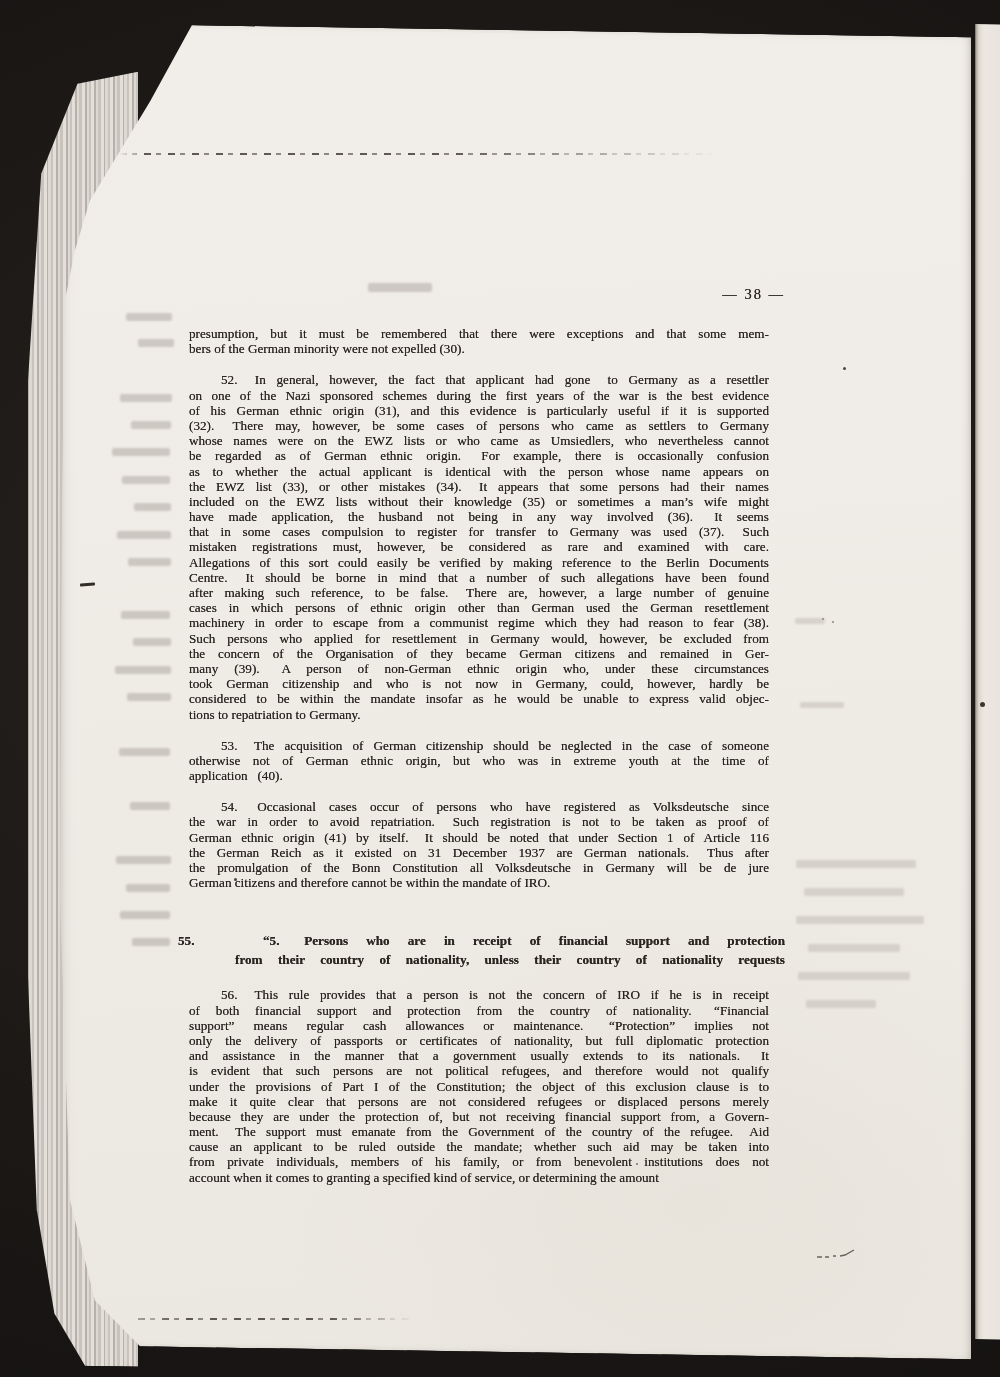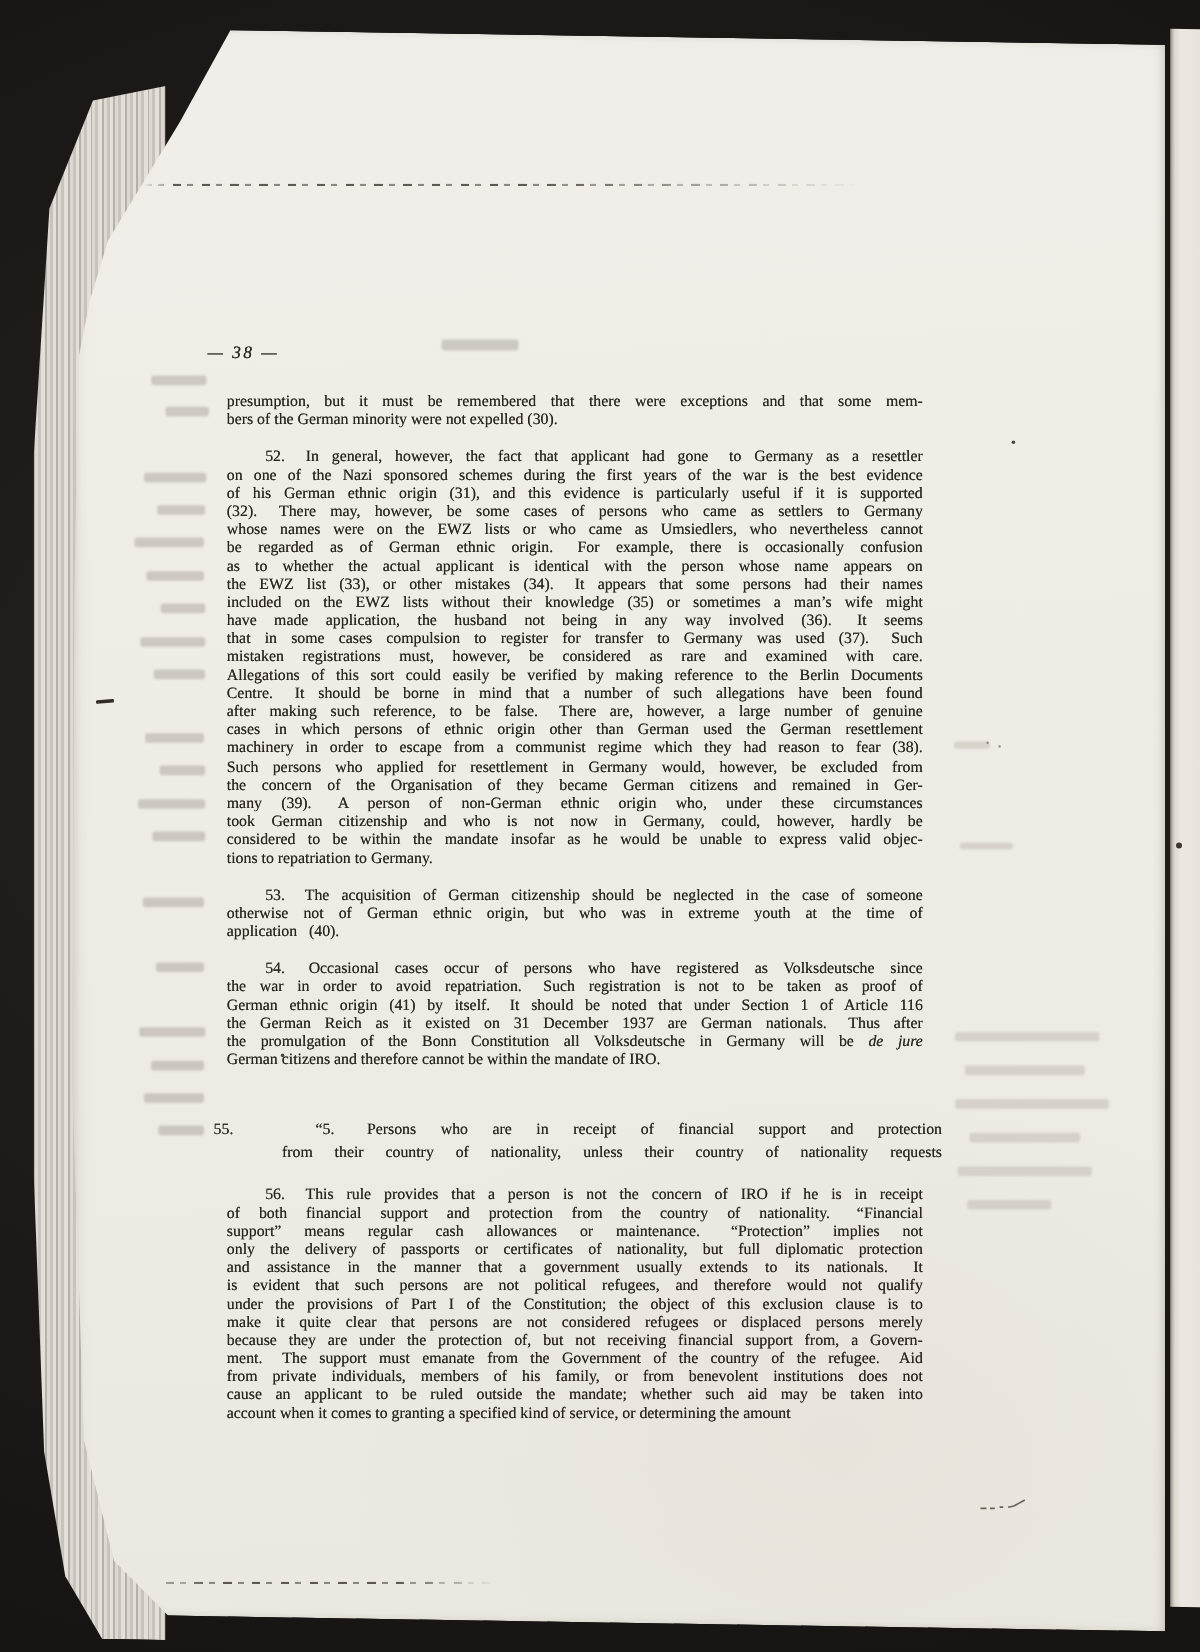--- a/index.html
+++ b/index.html
@@ -30,36 +30,35 @@
                0 3px 0 #b7b2ab,0 7px 8px rgba(0,0,0,0.55);
   }
   .next-page{
     position:absolute;left:975px;top:24px;width:25px;height:1315px;
     transform:skewY(0.9deg);transform-origin:left top;
     background:linear-gradient(90deg,#6e685f 0,#b5afa6 1.5px,#ded9d1 4px,#ece8e1 9px,#e8e3dc 100%);
   }
   
   .content{position:absolute;left:0;top:0;width:1000px;height:1377px;color:#2b2520;}
   .pagenum{
-    position:absolute;left:173px;top:286px;width:612px;text-align:left;
+    position:absolute;left:173px;top:286px;width:612px;text-align:right;
     font-size:14.5px;letter-spacing:2px;
     text-shadow:0 0 0.4px rgba(43,37,32,0.85);
-    font-style:italic;
   }
   .textblock{position:absolute;left:173px;top:310px;width:612px;
     text-shadow:0 0 0.4px rgba(43,37,32,0.8);}
   .para{margin:16px;}
   .line{
     height:15.2px;line-height:15.2px;font-size:13.2px;
     text-align:justify;text-align-last:justify;overflow:hidden;
   }
   .line.last{text-align-last:left;}
   .line.indent{padding-left:32px;}
-  .it{font-style:italic;}
-  .quote{position:relative;width:550px;margin:22px 0 18px 62px;}
+  .it{}
+  .quote{position:relative;width:550px;margin:22px 0 18px 62px;font-weight:bold;}
   .quote .line{height:18.5px;line-height:18.5px;word-spacing:3px;}
   .quote .line.qindent{padding-left:28px;margin-top:42px;}
   .hang{position:absolute;left:-57px;top:1px;font-size:13.2px;}
   
   .rule{
     position:absolute;height:1.7px;
     background-image:repeating-linear-gradient(90deg,
       rgba(58,51,44,0.8) 0 7px,rgba(58,51,44,0) 7px 12px,
       rgba(58,51,44,0.55) 12px 17px,rgba(58,51,44,0) 17px 24px);
     -webkit-mask-image:linear-gradient(90deg,transparent 0,#000 4%,#000 55%,rgba(0,0,0,0.45) 80%,transparent 100%);
@@ -176,22 +175,22 @@
         <div class="line indent"><span>56.  This rule provides that a person is not the concern of IRO if he is in receipt</span></div>
         <div class="line"><span>of both financial support and protection from the country of nationality.  “Financial</span></div>
         <div class="line"><span>support” means regular cash allowances or maintenance.  “Protection” implies not</span></div>
         <div class="line"><span>only the delivery of passports or certificates of nationality, but full diplomatic protection</span></div>
         <div class="line"><span>and assistance in the manner that a government usually extends to its nationals.  It</span></div>
         <div class="line"><span>is evident that such persons are not political refugees, and therefore would not qualify</span></div>
         <div class="line"><span>under the provisions of Part I of the Constitution; the object of this exclusion clause is to</span></div>
         <div class="line"><span>make it quite clear that persons are not considered refugees or displaced persons merely</span></div>
         <div class="line"><span>because they are under the protection of, but not receiving financial support from, a Govern-</span></div>
         <div class="line"><span>ment.  The support must emanate from the Government of the country of the refugee.  Aid</span></div>
+        <div class="line"><span>cause an applicant to be ruled outside the mandate; whether such aid may be taken into</span></div>
         <div class="line"><span>from private individuals, members of his family, or from benevolent institutions does not</span></div>
-        <div class="line"><span>cause an applicant to be ruled outside the mandate; whether such aid may be taken into</span></div>
         <div class="line last"><span>account when it comes to granting a specified kind of service, or determining the amount</span></div>
       </div>
   </div>
 
   <div class="rule bottom"></div>
 
   <svg class="penmark" width="44" height="14">
     <path d="M2 9 l5 0 m3 0 l4 0 m4 -1 l3 0 m4 0 l5 -1 l9 -5" stroke="#6b635a" stroke-width="1.4" fill="none"></path>
   </svg>
 

